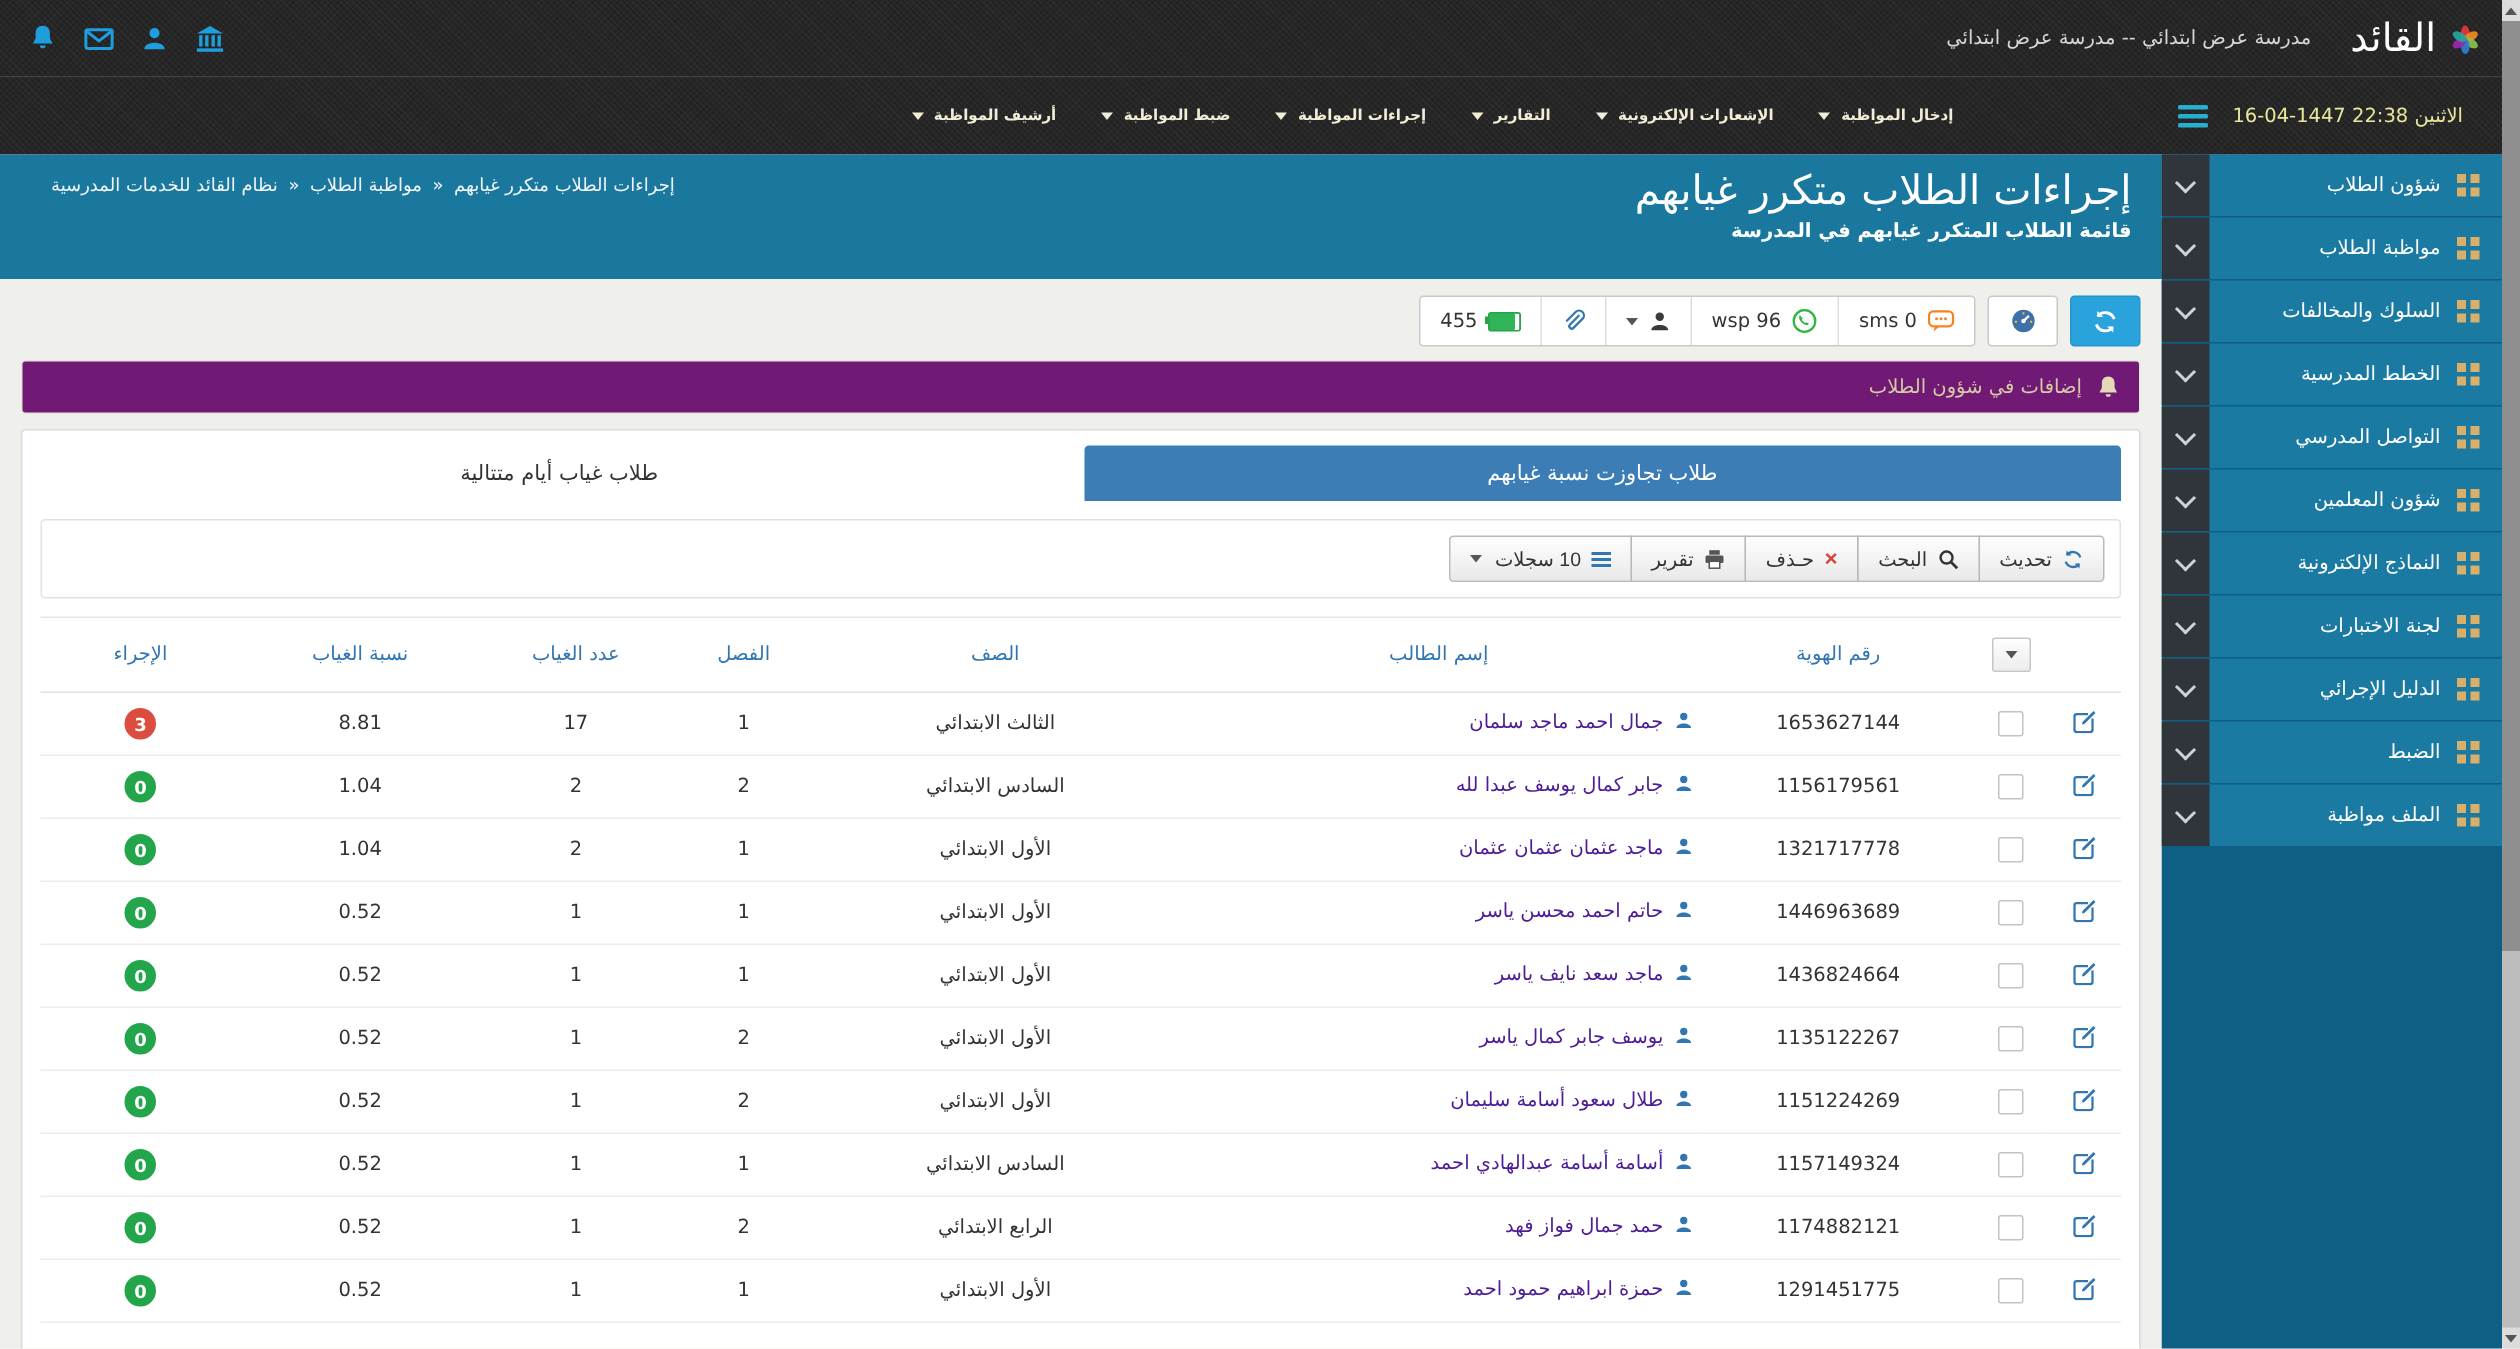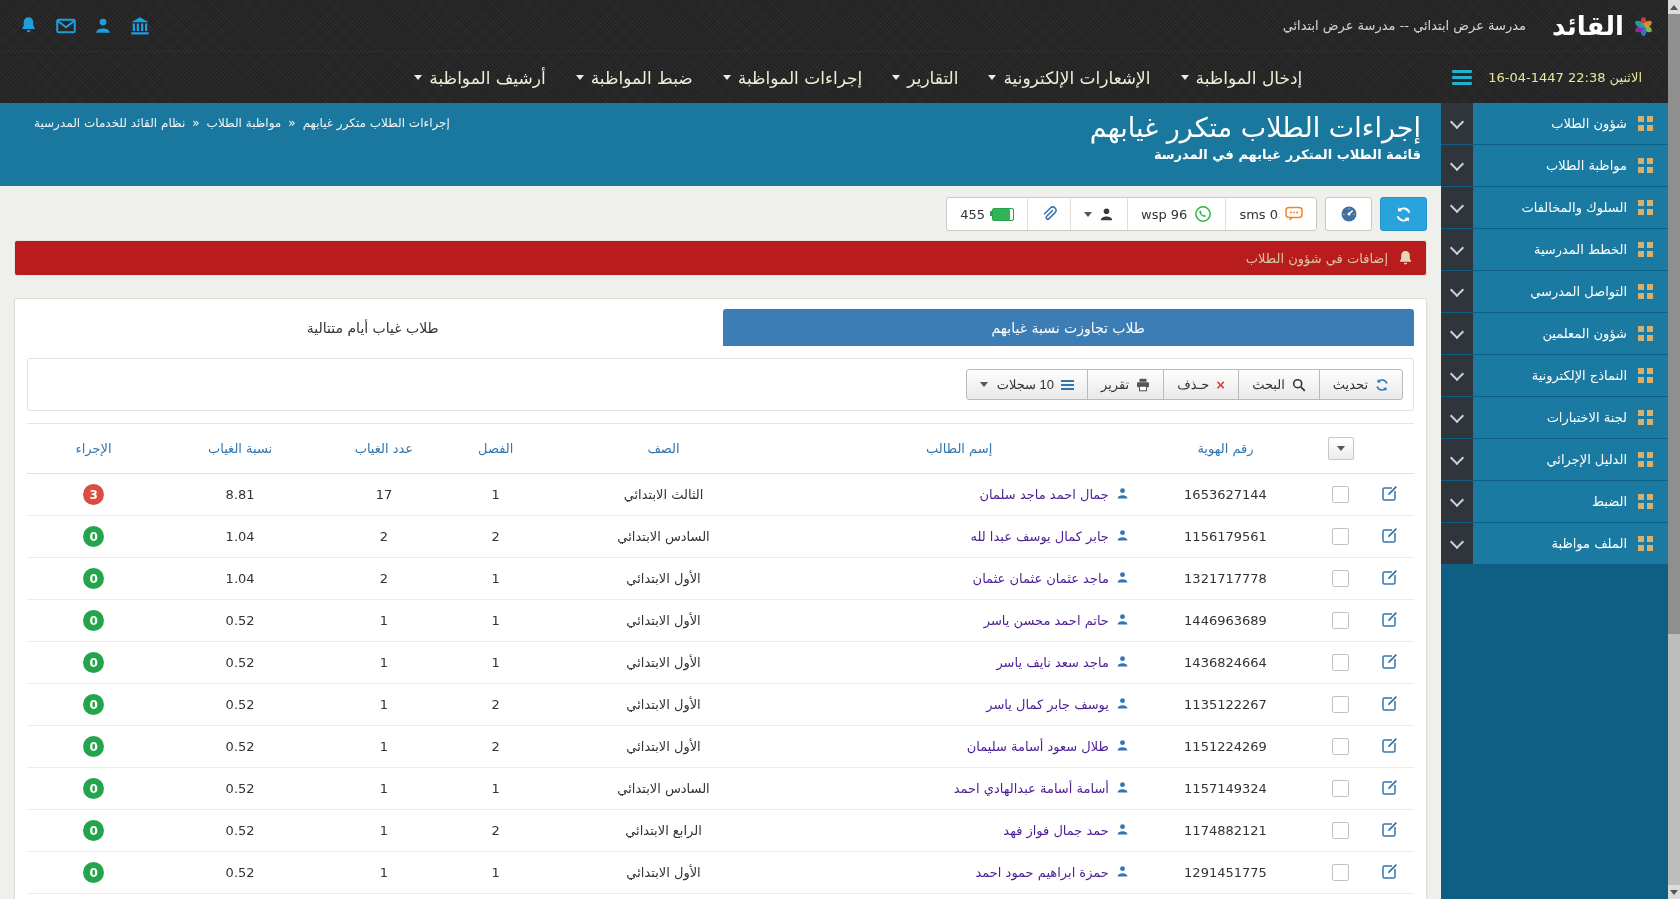--- a/index.html
+++ b/index.html
@@ -18,30 +18,30 @@
   
   .page{position:absolute;left:0;top:0;width:1668px;height:899px;direction:rtl}
 
   
   .topbar1,.topbar2{height:51px;background-color:#232323;display:flex;align-items:center;
      background-image:repeating-linear-gradient(45deg,rgba(255,255,255,.03) 0 1px,transparent 1px 3px),
                       repeating-linear-gradient(-45deg,rgba(255,255,255,.02) 0 1px,transparent 1px 3px);}
   .topbar1{padding:0 14px}
   .topbar2{padding:0 26px;border-top:1px solid #2d2d2d}
   .brand-area{display:flex;align-items:center;gap:9px}
-  .brand-text{color:#fff;font-size:26px;font-weight:bold;letter-spacing:0;line-height:1}
+  .brand-text{color:#fff;font-size:26px;font-weight:normal;letter-spacing:0;line-height:1}
   .school-name{color:#d4d7d9;font-size:13px;margin-right:26px}
   .top-icons{margin-right:auto;direction:ltr;display:flex;align-items:center;gap:16px;padding-left:4px}
   .top-ic{width:21px;height:21px;display:inline-flex;align-items:center;justify-content:center;cursor:pointer}
 
   .datetime{color:#e9e79b;font-size:13px;white-space:nowrap}
   .hamburger{margin:0 16px 0 150px;width:20px;cursor:pointer}
   .hamburger i{display:block;width:20px;height:3px;background:#25b0cf;border-radius:1px;margin:3px 0}
   .navmenu{display:flex;align-items:center;gap:30px}
-  .nav-item{color:#f2edd7;font-size:17px;font-weight:normal;display:flex;align-items:center;gap:7px;cursor:pointer;white-space:nowrap}
+  .nav-item{color:#f2edd7;font-size:10px;font-weight:bold;display:flex;align-items:center;gap:7px;cursor:pointer;white-space:nowrap}
   .caret{width:0;height:0;border-left:4px solid transparent;border-right:4px solid transparent;border-top:5px solid currentColor;display:inline-block}
   .nav-item .caret{color:#f2edd7}
 
   
   .main-row{display:flex;height:797px;direction:rtl}
 
   
   .sidebar{width:227px;background:#0e5f83;flex:none}
   .side-item{height:41px;margin-bottom:1px;background:#1b7aa2;display:flex;align-items:center;cursor:pointer}
   .grid-icon{flex:none;width:15px;height:15px;margin-right:15px;position:relative}
@@ -66,22 +66,22 @@
             display:flex;align-items:center;justify-content:center;cursor:pointer}
   .gauge-btn{width:45px;height:32px;background:#fff;border:1px solid #c9c9c9;border-radius:3px;
             display:flex;align-items:center;justify-content:center;cursor:pointer}
   .seg-group{display:flex;height:32px;background:#fff;border:1px solid #c9c9c9;border-radius:3px;overflow:hidden}
   .seg{display:flex;align-items:center;gap:7px;padding:0 13px;font-size:13px;color:#333;cursor:pointer;white-space:nowrap}
   .seg:not(:last-child){border-left:1px solid #dedede}
   .battery{width:20px;height:11px;border:1px solid #27a34a;border-radius:2px;position:relative;background:#2fb457;box-shadow:inset -3px 0 0 #fff}
   .battery::after{content:"";position:absolute;left:-3px;top:2.5px;width:2px;height:5px;background:#27a34a}
 
   
-  .notice{height:34px;background:#b91c1c;border:1px solid #e5e3dc;border-radius:3px;display:flex;
-          align-items:center;gap:9px;padding:0 12px;margin-bottom:22px}
+  .notice{height:34px;background:#701a75;border:1px solid #e5e3dc;border-radius:3px;display:flex;
+          align-items:center;gap:9px;padding:0 12px;margin-bottom:10px}
   .notice-text{color:#d6c8a6;font-size:13px}
 
   
   .panel{background:#fff;border:1px solid #dcdcdc;border-radius:3px;padding:10px 12px;height:640px;
          box-shadow:0 1px 2px rgba(0,0,0,.05)}
   .tabs{display:flex;gap:4px;margin-bottom:12px}
   .tab{flex:1;height:37px;display:flex;align-items:center;justify-content:center;font-size:14px;color:#333;
        border-radius:3px 3px 0 0;cursor:pointer}
   .tab.active{background:#3d7db6;color:#fff}
 

